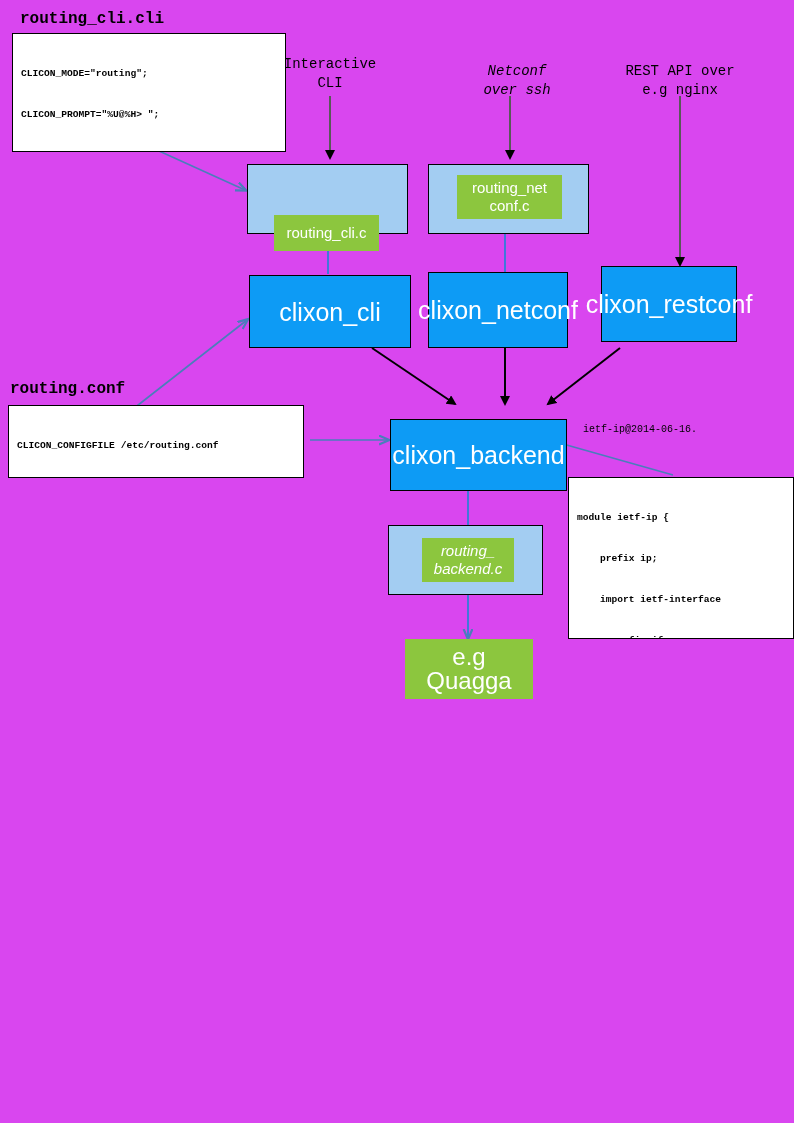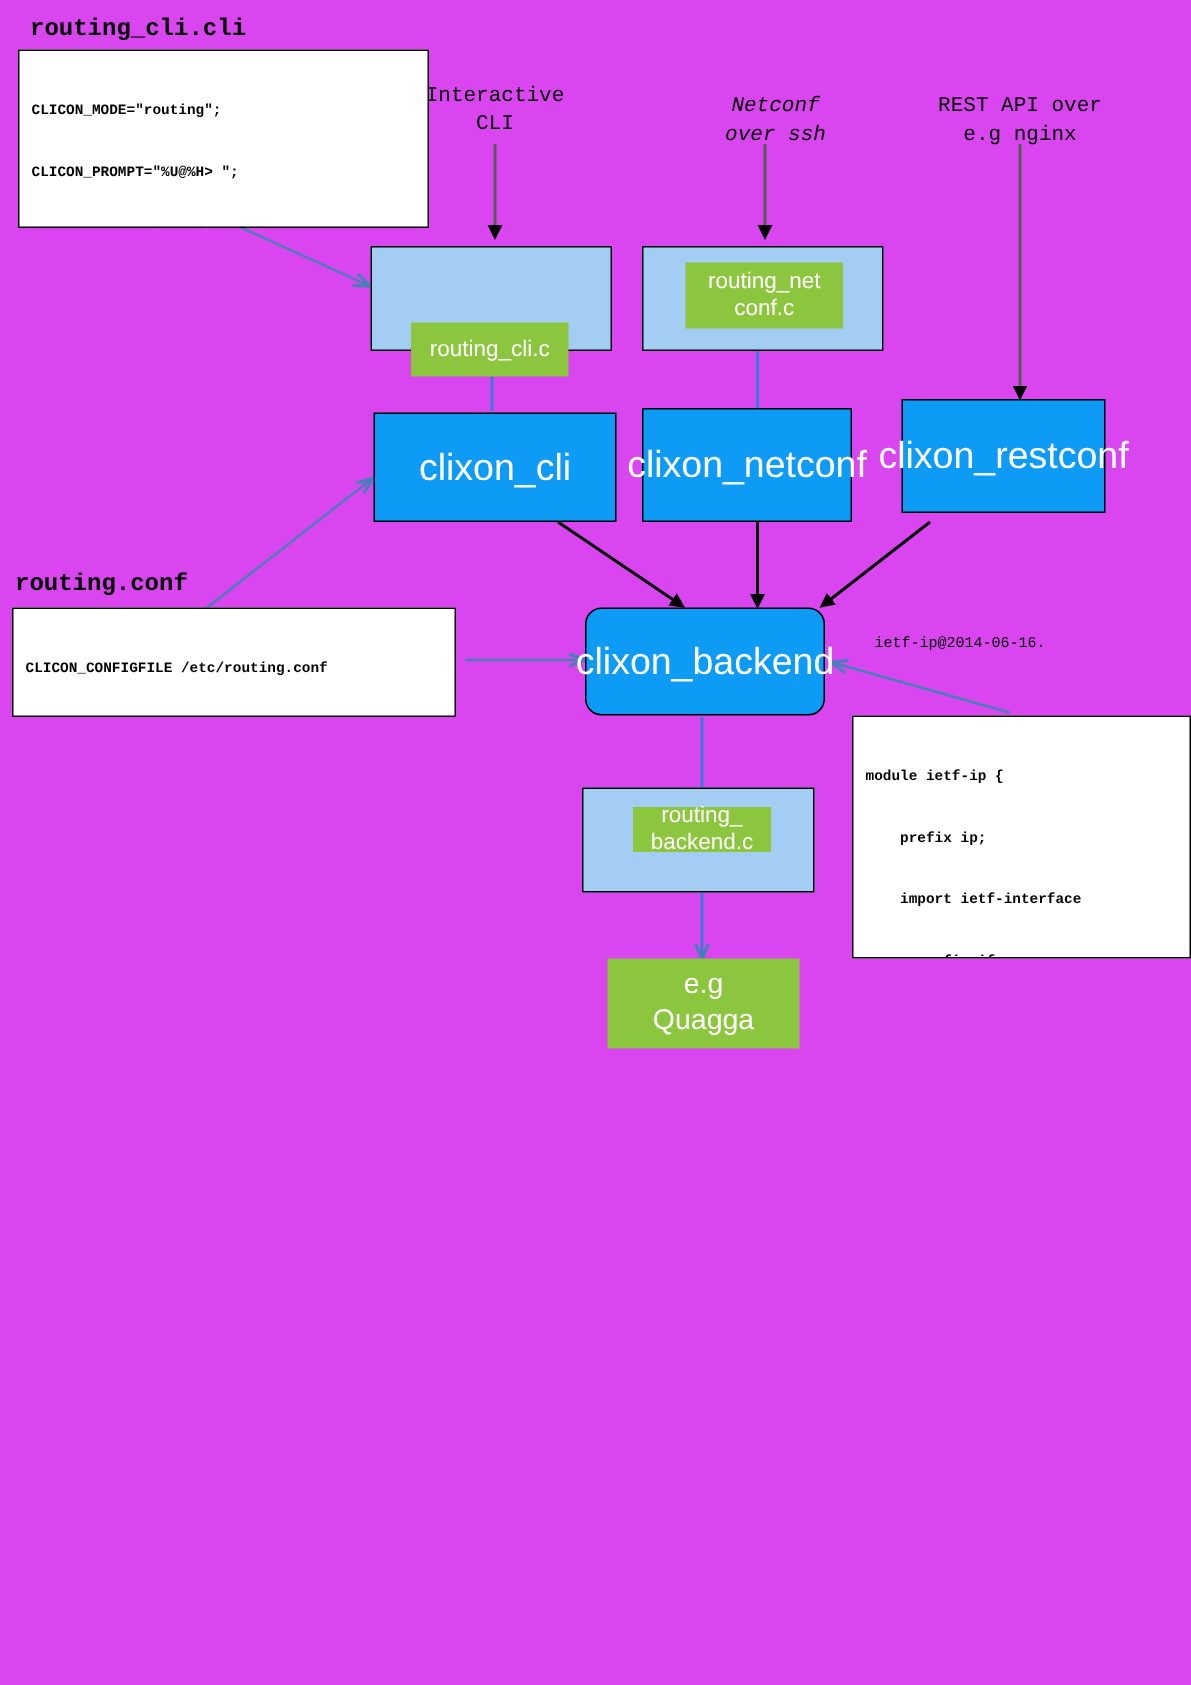--- a/index.html
+++ b/index.html
@@ -84,21 +84,21 @@
     display: flex;
     align-items: center;
     justify-content: center;
     color: #ffffff;
     font-size: 15px;
     text-align: center;
     line-height: 18px;
     white-space: pre-line;
   }
   .box-green.big {
-    font-size: 19px;
+    font-size: 24px;
     line-height: 24px;
   }
 
   
   #arrows {
     position: absolute;
     left: 0; top: 0;
     width: 794px; height: 1123px;
     pointer-events: none;
   }
@@ -198,21 +198,21 @@
     <div class="abs box-green" style="left:28px; top:10px; width:105px; height:44px;">routing_net
 conf.c</div>
   </div>
 
   <div class="abs box-proc" style="left:249px; top:275px; width:162px; height:73px;">clixon_cli</div>
 
   <div class="abs box-proc" style="left:428px; top:272px; width:140px; height:76px;">clixon_netconf</div>
 
   <div class="abs box-proc" style="left:601px; top:266px; width:136px; height:76px;">clixon_restconf</div>
 
-  <div class="abs box-proc" style="left:390px; top:405px; width:160px; height:72px;border-radius:11px;">clixon_backend</div>
+  <div class="abs box-proc" style="left:390px; top:419px; width:177px; height:72px;">clixon_backend</div>
 
   <div class="abs mono-title" style="left:10px; top:380px;">routing.conf</div>
 
   <div class="abs code-box" style="left:8px; top:405px; width:296px; height:73px;">
     <div class="line">CLICON_CONFIGFILE /etc/routing.conf</div>
     
     
     
   </div>
 
@@ -226,20 +226,20 @@
     
     
     
     
     
     
     
   </div>
 
   <div class="abs box-outer" style="left:388px; top:525px; width:155px; height:70px;">
-    <div class="abs box-green" style="left:33px; top:12px; width:92px; height:30px;">routing_
+    <div class="abs box-green" style="left:33px; top:12px; width:92px; height:44px;font-style:italic;">routing_
 backend.c</div>
   </div>
 
   <div class="abs box-green big" style="left:405px; top:639px; width:128px; height:60px;">e.g
 Quagga</div>
 
 </div>
 
 </body></html>

